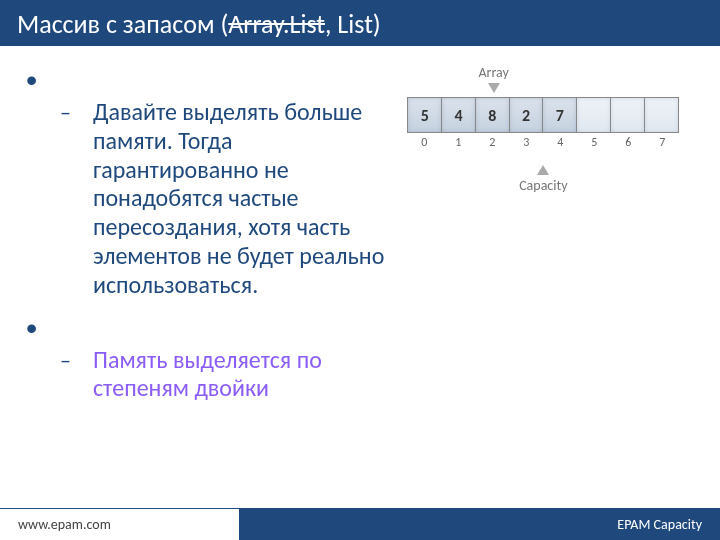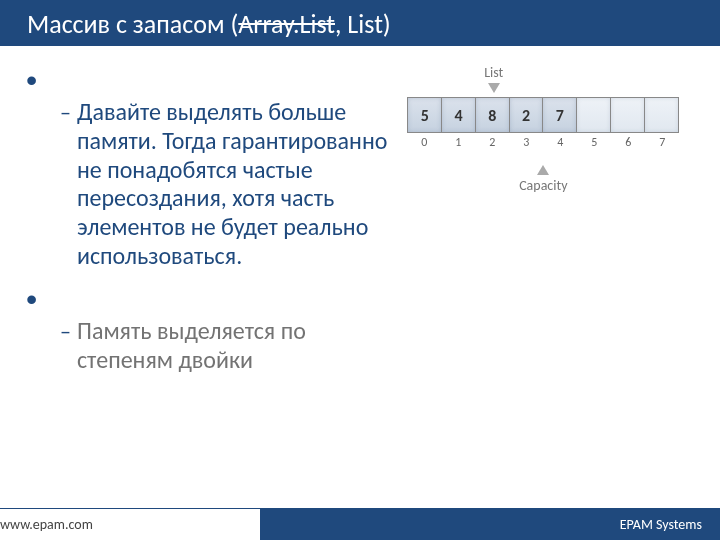--- a/index.html
+++ b/index.html
@@ -6,38 +6,38 @@
   body {
     width: 720px;
     height: 540px;
     font-family: Calibri, Arial, sans-serif;
     background: #fff;
     position: relative;
   }
   .header {
     background: #1f497d;
     color: #fff;
-    padding: 8px 27px;
+    padding: 8px 17px;
     font-size: 26px;
     height: 46px;
   }
   .strike { text-decoration: line-through; }
   .content {
     padding: 18px 26px 0 26px;
     display: flex;
   }
   .left { width: 370px; }
   .right { width: 304px; padding-top: 0; }
   .bullet-row { display: flex; align-items: baseline; margin-bottom: 2px; }
   .bullet { color: #1f497d; font-size: 32px; line-height: 1; margin-right: 14px; font-family: Arial, sans-serif; }
   .bullet-text { color: #1f497d; font-size: 28px; }
   .sub { margin-left: 34px; display: flex; align-items: baseline; color: #1f497d; }
   .dash { font-size: 22px; margin-right: 6px; }
-  .sub-text { font-size: 24px; line-height: 1.2; }
-  .main-text { color: #737373; }
+  .sub-text { font-size: 24px; line-height: 1.2; margin-left: 16px; }
+  .main-text { color: #8b5cf6; }
 
   .diagram { margin-top: 0; }
   .d-label { text-align: center; font-size: 14px; color: #777; }
   .d-arrow-down {
     width: 0; height: 0;
     border-left: 6px solid transparent;
     border-right: 6px solid transparent;
     border-top: 10px solid #aaa;
     margin: 2px auto 4px auto;
   }
@@ -70,24 +70,25 @@
   .capacity-wrap { width: 272px; margin: 16px auto; }
 
   .footer {
     position: absolute;
     bottom: 0; left: 0; right: 0;
     height: 32px;
     display: flex;
     font-size: 14px;
   }
   .footer-left {
-    width: 260px;
+    width: 239px;
     background: #fff;
     color: #444;
     display: flex; align-items: center;
+    padding-left: 18px;
     border-top: 1.5px solid #1f497d;
   }
   .footer-right {
     flex: 1;
     background: #1f497d;
     color: #fff;
     display: flex; align-items: center; justify-content: flex-end;
     padding-right: 18px;
   }
 </style>
@@ -115,21 +116,21 @@
       <span class="dash">–</span>
       <span class="sub-text main-text">
         <span>Память выделяется по степеням двойки</span><br>
       </span>
     </div>
   </div>
 
   <div class="right">
     <div class="diagram">
       <div class="count-wrap">
-        <div class="d-label">List</div>
+        <div class="d-label">Array</div>
         <div class="d-arrow-down"></div>
       </div>
 
       <div class="d-cells">
         <div class="cell cell-used">5</div>
         <div class="cell cell-used">4</div>
         <div class="cell cell-used">8</div>
         <div class="cell cell-used">2</div>
         <div class="cell cell-used">7</div>
         <div class="cell cell-empty"></div>
@@ -151,14 +152,14 @@
       <div class="capacity-wrap">
         <div class="d-arrow-up"></div>
         <div class="d-label">Capacity</div>
       </div>
     </div>
   </div>
 </div>
 
 <div class="footer">
   <div class="footer-left">www.epam.com</div>
-  <div class="footer-right">EPAM Systems</div>
+  <div class="footer-right">EPAM Capacity</div>
 </div>
 
 </body></html>

